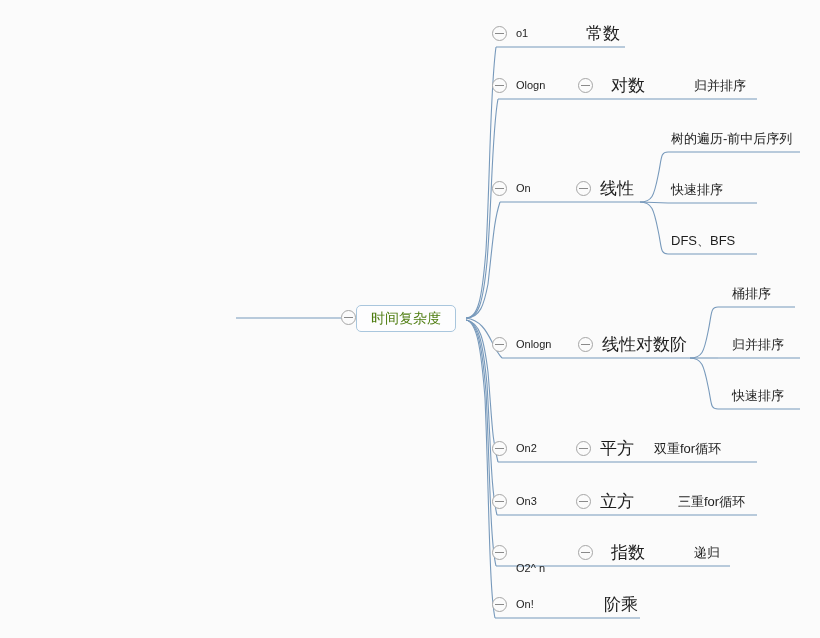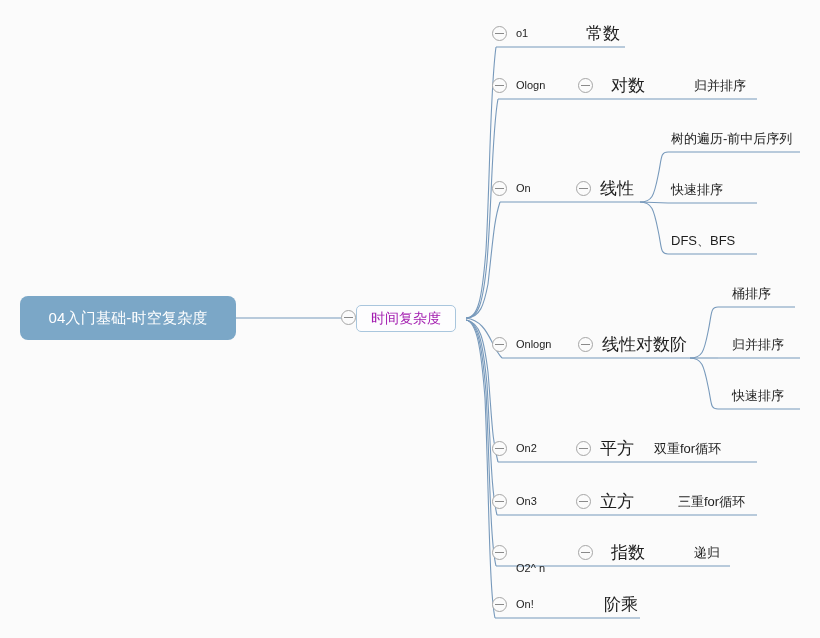--- a/index.html
+++ b/index.html
@@ -59,21 +59,21 @@
     padding: 0 14px;
     border: 1px solid #a9c6dd;
     border-radius: 5px;
     background: #fdfdfe;
     display: flex;
     align-items: center;
     box-sizing: border-box;
   }
   .center-label {
     font-size: 14px;
-    color: #a21caf;
+    color: #4d7c0f;
     white-space: nowrap;
   }
 
   
   .toggle {
     position: absolute;
     width: 15px;
     height: 15px;
     border-radius: 50%;
     border: 1px solid #a6a6a6;
@@ -139,23 +139,20 @@
 
       <path d="M690,358 C702,358 704,352 708,332 C712,314 710,307 718,307"></path>
       <path d="M690,358 L718,358"></path>
       <path d="M690,358 C702,358 704,366 708,386 C712,404 710,409 718,409"></path>
       <path d="M718,307 L795,307"></path>
       <path d="M718,358 L800,358"></path>
       <path d="M718,409 L800,409"></path>
     </g>
   </svg>
 
-  <div class="root-node">
-    <span class="root-label">04入门基础-时空复杂度</span>
-  </div>
 
   <div class="toggle" style="left:341px; top:310px;"></div>
   <div class="center-node">
     <span class="center-label">时间复杂度</span>
   </div>
 
   <div class="toggle" style="left:492px; top:26px;"></div>
   <div class="node-text lvl2" style="left:516px; top:26px;">o1</div>
   <div class="node-text lvl3" style="left:586px; top:26px;">常数</div>
 

